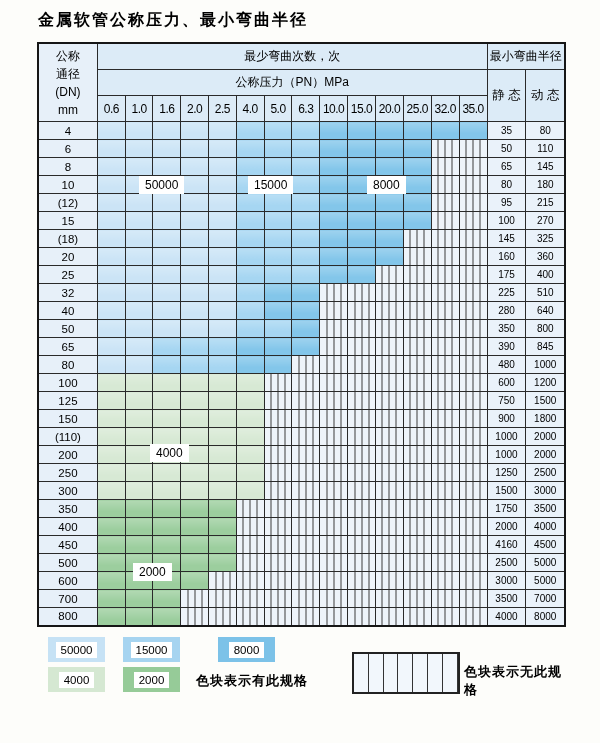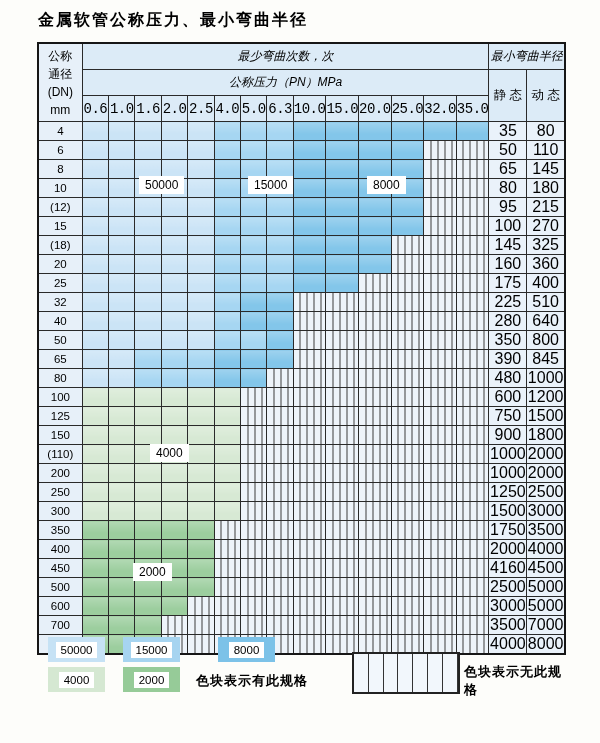--- a/index.html
+++ b/index.html
@@ -24,27 +24,27 @@
     background:#fff;
   }
   th,td{
     border:1px solid #2a2a2a;
     padding:0;margin:0;
     text-align:center;vertical-align:middle;
     font-weight:normal;
     overflow:hidden;white-space:nowrap;
   }
   thead th{background:#dcebf7;font-size:12px;}
-  th.hrow{height:25px;font-style:italic;}
-  th.pcols{font-size:14px;height:25px;letter-spacing:-0.5px;font-family:Liberation Mono, monospace;}
+  th.hrow{height:25px;}
+  th.pcols{font-size:12px;height:25px;letter-spacing:-0.5px;}
   th.corner{background:#e7f0f9;font-size:12px;line-height:18px;}
   th.sideh{background:#dcebf7;font-size:12.5px;}
   tbody tr{height:18px;}
   td.dn{background:#e7f0f9;font-size:11.5px;}
-  td.val{background:#eaf2fa;font-size:16px;}
+  td.val{background:#eaf2fa;font-size:10px;}
   td.zone{background-image:linear-gradient(180deg, rgba(255,255,255,.22), rgba(255,255,255,0) 65%);}
   td.b50{background-color:#cbe4f6;}
   td.b15{background-color:#a6d6f2;}
   td.b8{background-color:#83c6ea;}
   td.g40{background-color:#d7e9d4;}
   td.g20{background-color:#9cce9e;}
   td.hatch{
     background-color:#eef4fa;
     background-image:repeating-linear-gradient(90deg, rgba(0,0,0,0) 0px, rgba(0,0,0,0) 6px, #3c3c3c 6px, #3c3c3c 7px);
   }

